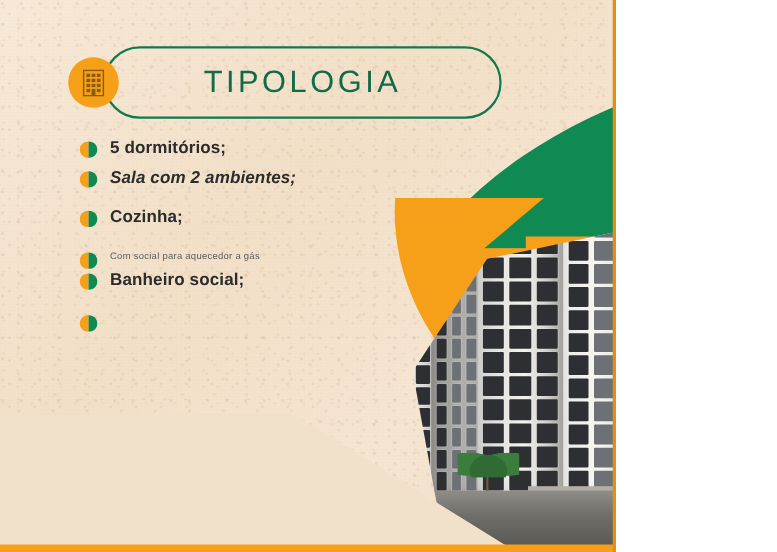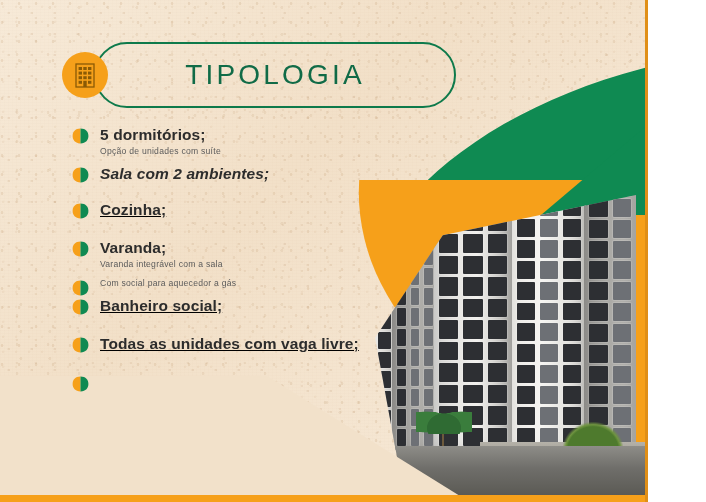--- a/index.html
+++ b/index.html
@@ -3,21 +3,21 @@
 <meta charset="utf-8">
 <style>
   html, body {
     margin: 0; padding: 0;
     width: 706px; height: 502px;
     overflow: hidden;
     font-family: "Liberation Sans", sans-serif;
   }
   #slide {
     position: relative;
-    width: 648px; height: 502px;
+    width: 560px; height: 502px;
     background: #fca5a5;
     overflow: hidden;
   }
   
   #paper-texture {
     position: absolute; inset: 0;
     background-color: #f4e5d0;
     background-image:
       radial-gradient(circle at 12% 18%, rgba(196,160,120,.22) 0 1.2px, transparent 1.6px),
       radial-gradient(circle at 38% 62%, rgba(186,148,108,.18) 0 1.1px, transparent 1.5px),
@@ -183,21 +183,21 @@
   }
   .feature-sub {
     margin-left: 28px;
     font-size: 8.6px;
     color: #5b5b5b;
     font-weight: 400;
     letter-spacing: .25px;
     margin-top: 2px;
   }
   .gap-lg { margin-bottom: 17px; font-style: italic; }
-  .gap-xl { margin-bottom: 20px; text-decoration: underline; }
+  .gap-xl { margin-bottom: 20px; }
 
   
   #corner-badge {
     position: absolute; right: 24px; bottom: 22px;
     width: 24px; height: 24px;
     border-radius: 50%;
     border: 1px solid rgba(255,255,255,.85);
     display:flex; align-items:center; justify-content:center;
   }
   #corner-badge-glyph {
@@ -491,75 +491,59 @@
   </div>
 
   <div id="feature-list">
 
     <div class="feature-row">
       <svg class="leaf-icon" viewBox="0 0 17 16">
         <path d="M8.5 0.6 C3.2 0.6 0.6 4 0.6 8 C0.6 12 3.2 15.4 8.5 15.4 Z" fill="#f6a01a"></path>
         <path d="M8.5 0.6 C13.8 0.6 16.4 4 16.4 8 C16.4 12 13.8 15.4 8.5 15.4 Z" fill="#0f8a52"></path>
       </svg>
       <div class="feature-text">5 dormitórios;</div>
-      <div class="feature-sub">Opção de unidades com suíte</div>
     </div>
 
     <div class="feature-row gap-lg">
       <svg class="leaf-icon" viewBox="0 0 17 16">
         <path d="M8.5 0.6 C3.2 0.6 0.6 4 0.6 8 C0.6 12 3.2 15.4 8.5 15.4 Z" fill="#f6a01a"></path>
         <path d="M8.5 0.6 C13.8 0.6 16.4 4 16.4 8 C16.4 12 13.8 15.4 8.5 15.4 Z" fill="#0f8a52"></path>
       </svg>
       <div class="feature-text">Sala com 2 ambientes;</div>
     </div>
 
     <div class="feature-row gap-xl">
       <svg class="leaf-icon" viewBox="0 0 17 16">
         <path d="M8.5 0.6 C3.2 0.6 0.6 4 0.6 8 C0.6 12 3.2 15.4 8.5 15.4 Z" fill="#f6a01a"></path>
         <path d="M8.5 0.6 C13.8 0.6 16.4 4 16.4 8 C16.4 12 13.8 15.4 8.5 15.4 Z" fill="#0f8a52"></path>
       </svg>
       <div class="feature-text">Cozinha;</div>
     </div>
 
+
     <div class="feature-row">
       <svg class="leaf-icon" viewBox="0 0 17 16">
         <path d="M8.5 0.6 C3.2 0.6 0.6 4 0.6 8 C0.6 12 3.2 15.4 8.5 15.4 Z" fill="#f6a01a"></path>
         <path d="M8.5 0.6 C13.8 0.6 16.4 4 16.4 8 C16.4 12 13.8 15.4 8.5 15.4 Z" fill="#0f8a52"></path>
       </svg>
-      <div class="feature-text">Varanda;</div>
-      <div class="feature-sub">Varanda integrável com a sala</div>
-    </div>
+      <div class="feature-sub">Com social para aquecedor a gás</div>
+    </div>
+
+    <div class="feature-row gap-xl">
+      <svg class="leaf-icon" viewBox="0 0 17 16">
+        <path d="M8.5 0.6 C3.2 0.6 0.6 4 0.6 8 C0.6 12 3.2 15.4 8.5 15.4 Z" fill="#f6a01a"></path>
+        <path d="M8.5 0.6 C13.8 0.6 16.4 4 16.4 8 C16.4 12 13.8 15.4 8.5 15.4 Z" fill="#0f8a52"></path>
+      </svg>
+      <div class="feature-text">Banheiro social;</div>
+    </div>
+
+
 
     <div class="feature-row">
       <svg class="leaf-icon" viewBox="0 0 17 16">
         <path d="M8.5 0.6 C3.2 0.6 0.6 4 0.6 8 C0.6 12 3.2 15.4 8.5 15.4 Z" fill="#f6a01a"></path>
         <path d="M8.5 0.6 C13.8 0.6 16.4 4 16.4 8 C16.4 12 13.8 15.4 8.5 15.4 Z" fill="#0f8a52"></path>
       </svg>
-      <div class="feature-sub">Com social para aquecedor a gás</div>
-    </div>
-
-    <div class="feature-row gap-xl">
-      <svg class="leaf-icon" viewBox="0 0 17 16">
-        <path d="M8.5 0.6 C3.2 0.6 0.6 4 0.6 8 C0.6 12 3.2 15.4 8.5 15.4 Z" fill="#f6a01a"></path>
-        <path d="M8.5 0.6 C13.8 0.6 16.4 4 16.4 8 C16.4 12 13.8 15.4 8.5 15.4 Z" fill="#0f8a52"></path>
-      </svg>
-      <div class="feature-text">Banheiro social;</div>
-    </div>
-
-    <div class="feature-row gap-xl">
-      <svg class="leaf-icon" viewBox="0 0 17 16">
-        <path d="M8.5 0.6 C3.2 0.6 0.6 4 0.6 8 C0.6 12 3.2 15.4 8.5 15.4 Z" fill="#f6a01a"></path>
-        <path d="M8.5 0.6 C13.8 0.6 16.4 4 16.4 8 C16.4 12 13.8 15.4 8.5 15.4 Z" fill="#0f8a52"></path>
-      </svg>
-      <div class="feature-text">Todas as unidades com vaga livre;</div>
-    </div>
-
-
-    <div class="feature-row">
-      <svg class="leaf-icon" viewBox="0 0 17 16">
-        <path d="M8.5 0.6 C3.2 0.6 0.6 4 0.6 8 C0.6 12 3.2 15.4 8.5 15.4 Z" fill="#f6a01a"></path>
-        <path d="M8.5 0.6 C13.8 0.6 16.4 4 16.4 8 C16.4 12 13.8 15.4 8.5 15.4 Z" fill="#0f8a52"></path>
-      </svg>
     </div>
 
   </div>
 
 </div>
 
 </body></html>

